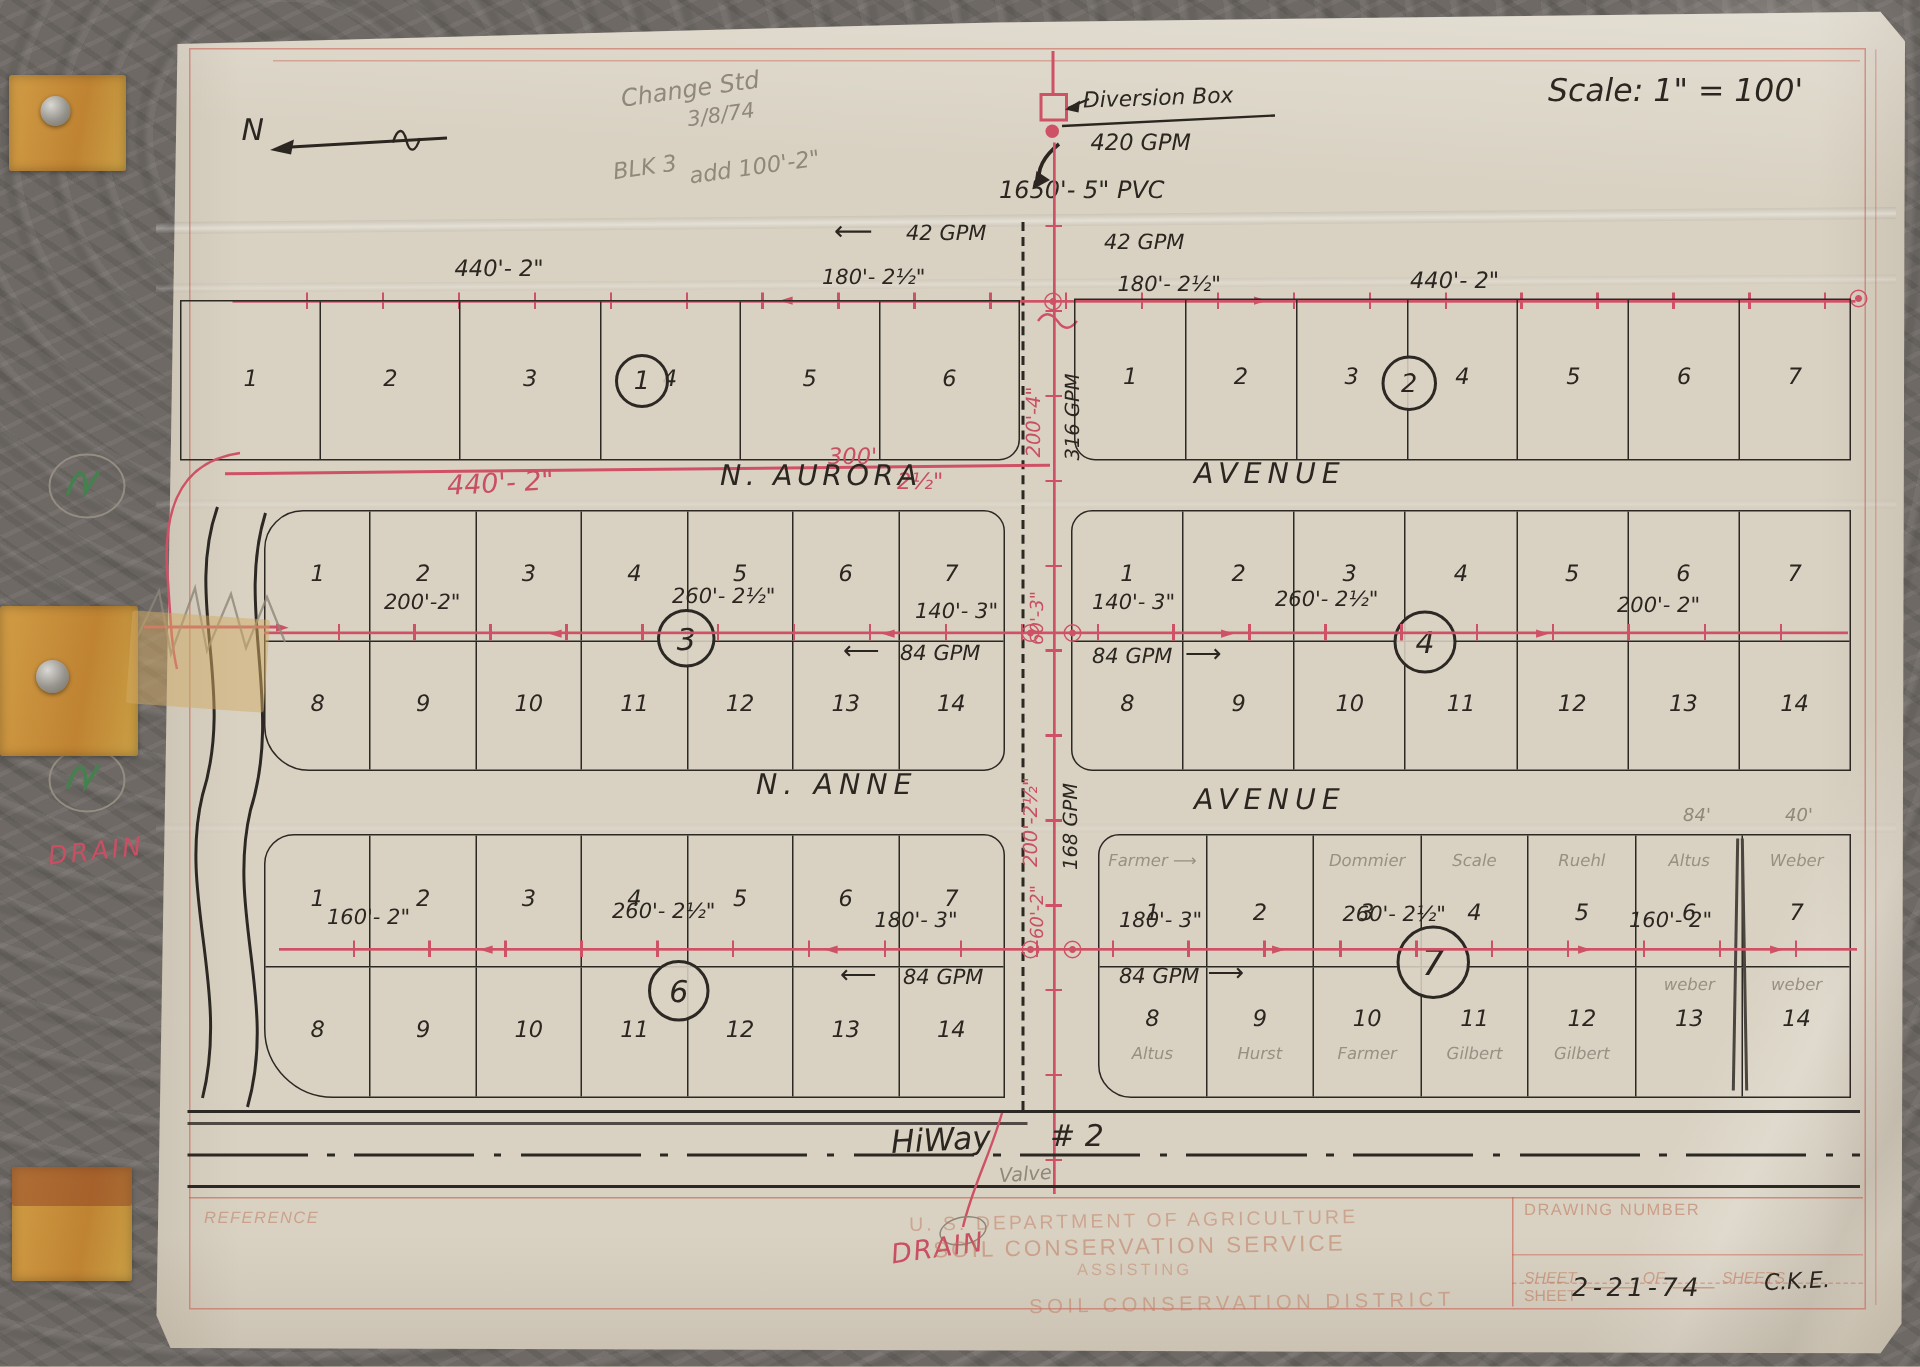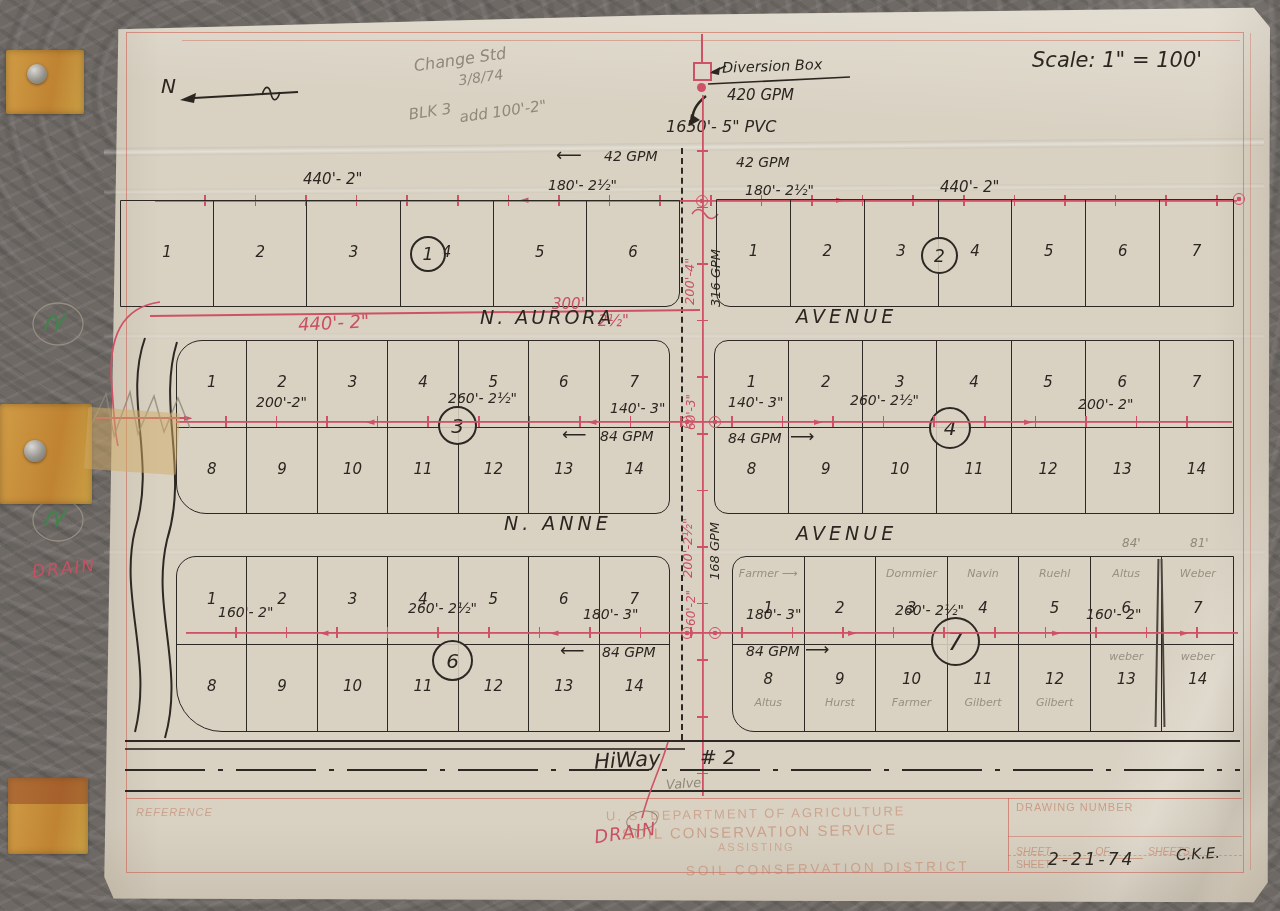--- a/index.html
+++ b/index.html
@@ -324,21 +324,21 @@
         </div>
         <div class="lot-cell lot-cell-b">
           <span class="lot-num" style="top: 48%;">2</span>
         </div>
         <div class="lot-cell lot-cell-b">
           <span class="lot-num" style="top: 48%;">3</span>
           <span class="owner" style="top: 12%;">Dommier</span>
         </div>
         <div class="lot-cell lot-cell-b">
           <span class="lot-num" style="top: 48%;">4</span>
-          <span class="owner" style="top: 12%;">Navin</span>
+          <span class="owner" style="top: 12%;">Scale</span>
         </div>
         <div class="lot-cell lot-cell-b">
           <span class="lot-num" style="top: 48%;">5</span>
           <span class="owner" style="top: 12%;">Ruehl</span>
         </div>
         <div class="lot-cell lot-cell-b">
           <span class="lot-num" style="top: 48%;">6</span>
           <span class="owner" style="top: 12%; text-align: right;">Altus</span>
         </div>
         <div class="lot-cell lot-cell-b">
@@ -374,21 +374,21 @@
         <div class="lot-cell lot-cell-b">
           <span class="lot-num" style="top: 30%;">14</span>
           <span class="owner" style="top: 6%;">weber</span>
         </div>
       </div>
     </div>
 
   <div class="abs dbl-line" style="left:1156px;top:559px;height:168px;transform:rotate(1deg);"></div>
   <div class="abs dbl-line" style="left:1162px;top:559px;height:168px;transform:rotate(-1deg);"></div>
   <div class="abs pencil" style="left:1122px;top:536px;font-size:12px;">84'</div>
-  <div class="abs pencil" style="left:1190px;top:536px;font-size:12px;">81'</div>
+  <div class="abs pencil" style="left:1190px;top:536px;font-size:12px;">40'</div>
 
   <div class="circle-num" style="left:410px;top:236px;width:32px;height:32px;font-size:17px;">1</div>
   <div class="circle-num" style="left:921px;top:237px;width:33px;height:33px;font-size:17px;">2</div>
   <div class="circle-num" style="left:438px;top:406px;width:35px;height:35px;font-size:20px;">3</div>
   <div class="circle-num" style="left:929px;top:407px;width:38px;height:38px;font-size:20px;">4</div>
   <div class="circle-num" style="left:432px;top:640px;width:37px;height:37px;font-size:20px;">6</div>
   <div class="circle-num" style="left:931px;top:617px;width:45px;height:45px;font-size:24px;">7</div>
 
   <div class="abs redline" style="left:150px;top:312px;width:550px;height:1.6px;transform:rotate(-.6deg);"></div>
   <div class="abs red" style="left:298px;top:312px;font-size:18px;transform:rotate(-3deg);">440'- 2"</div>

